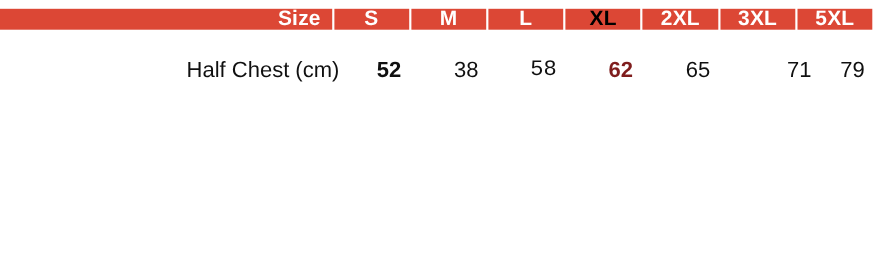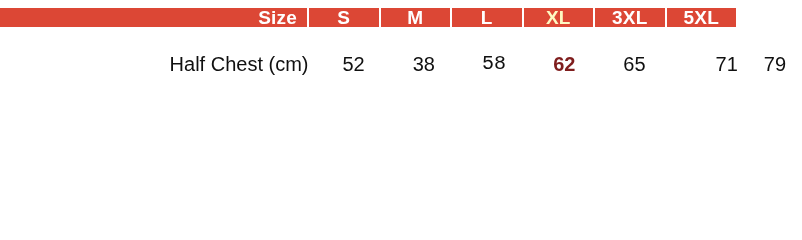--- a/index.html
+++ b/index.html
@@ -131,36 +131,39 @@
     <div class="header-size-cell">
       <span class="cell-text" style="color: rgb(255, 255, 255);">S</span>
     </div>
     <div class="header-size-cell">
       <span class="cell-text" style="color: rgb(255, 255, 255);">M</span>
     </div>
     <div class="header-size-cell">
       <span class="cell-text" style="color: rgb(255, 255, 255);">L</span>
     </div>
     <div class="header-size-cell">
-      <span class="cell-text" style="color: #fef9c3;">XL</span>
+      <span class="cell-text" style="color: #000000;">XL</span>
+    </div>
+    <div class="header-size-cell">
+      <span class="cell-text" style="color: rgb(255, 255, 255);">2XL</span>
     </div>
     <div class="header-size-cell">
       <span class="cell-text" style="color: rgb(255, 255, 255);">3XL</span>
     </div>
     <div class="header-size-cell">
       <span class="cell-text" style="color: rgb(255, 255, 255);">5XL</span>
     </div>
   </div>
 
   <div class="data-row">
     <div class="data-label-cell">
       <span class="cell-text" style="color: rgb(16, 16, 16);">Half Chest (cm)</span>
     </div>
     <div class="data-value-cell">
-      <span class="cell-text" style="color: rgb(16, 16, 16);">52</span>
+      <span class="cell-text" style="color: rgb(16, 16, 16); font-weight: bold;">52</span>
     </div>
     <div class="data-value-cell">
       <span class="cell-text" style="color: rgb(16, 16, 16);">38</span>
     </div>
     <div class="data-value-cell">
       <span class="cell-text" style="color: rgb(16, 16, 16); font-family: Liberation Mono, monospace;">58</span>
     </div>
     <div class="data-value-cell">
       <span class="cell-text" style="color: #7f1d1d; font-weight: bold;">62</span>
     </div>

